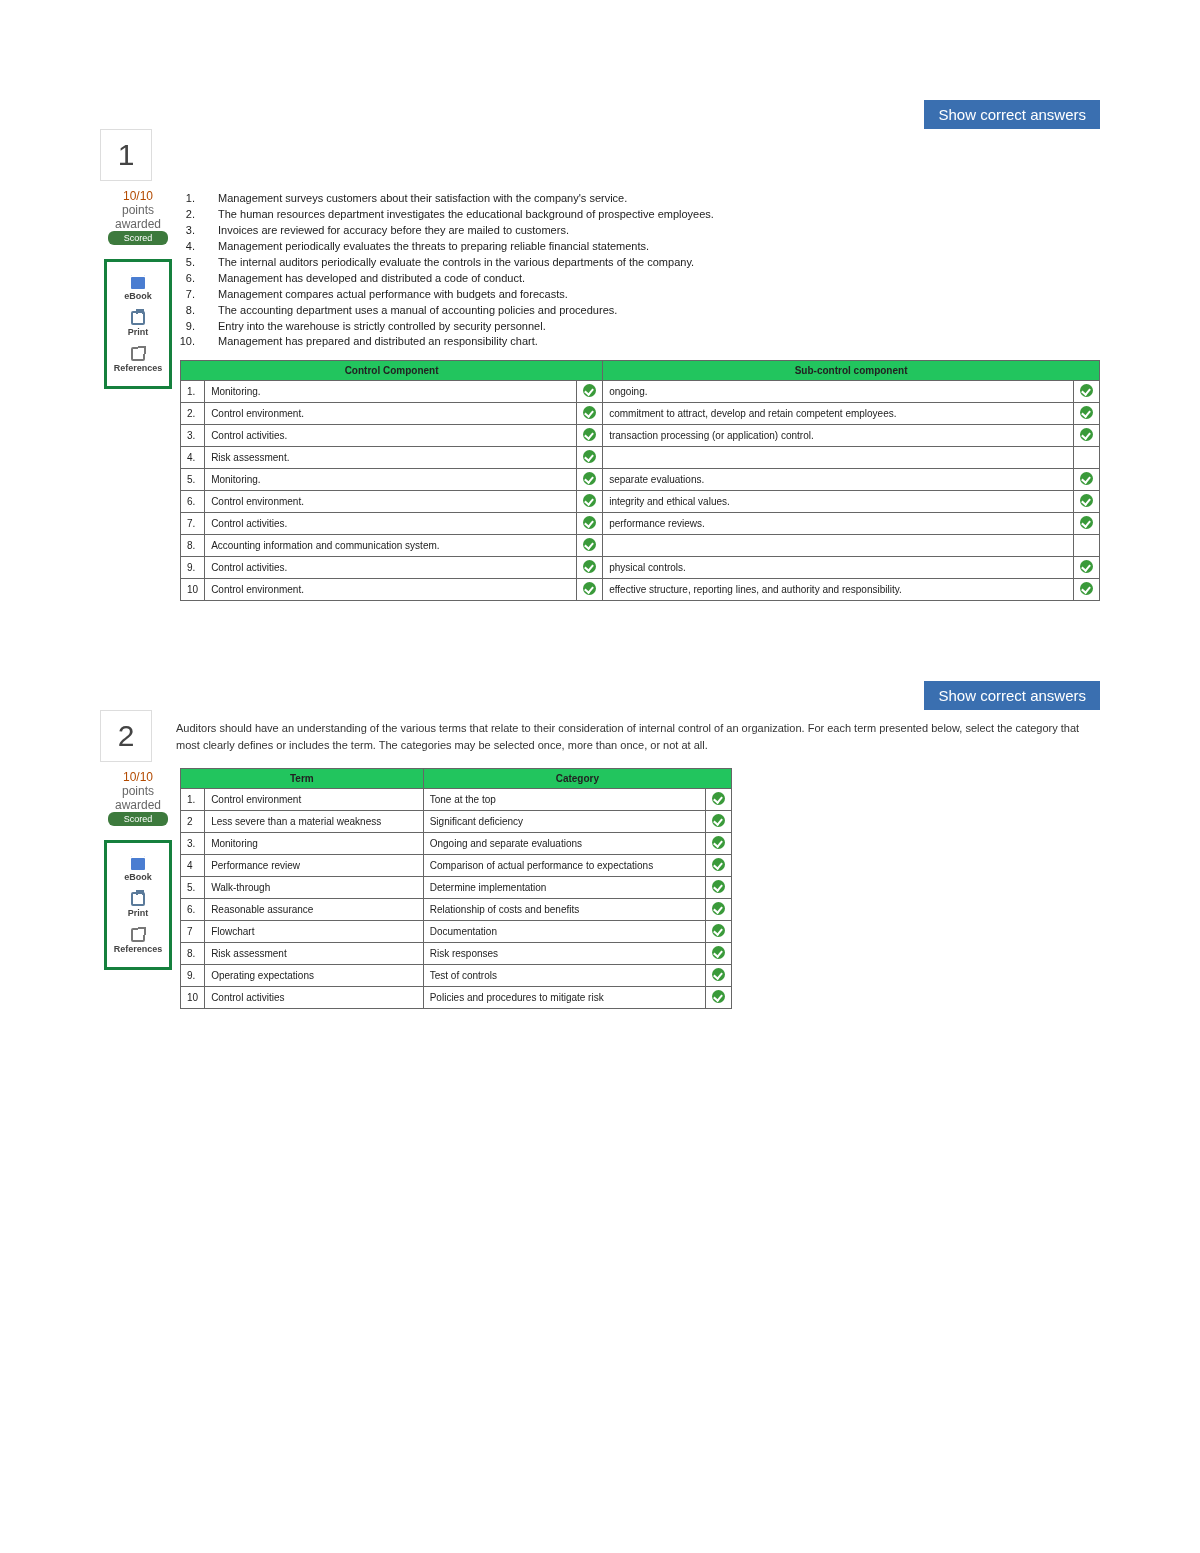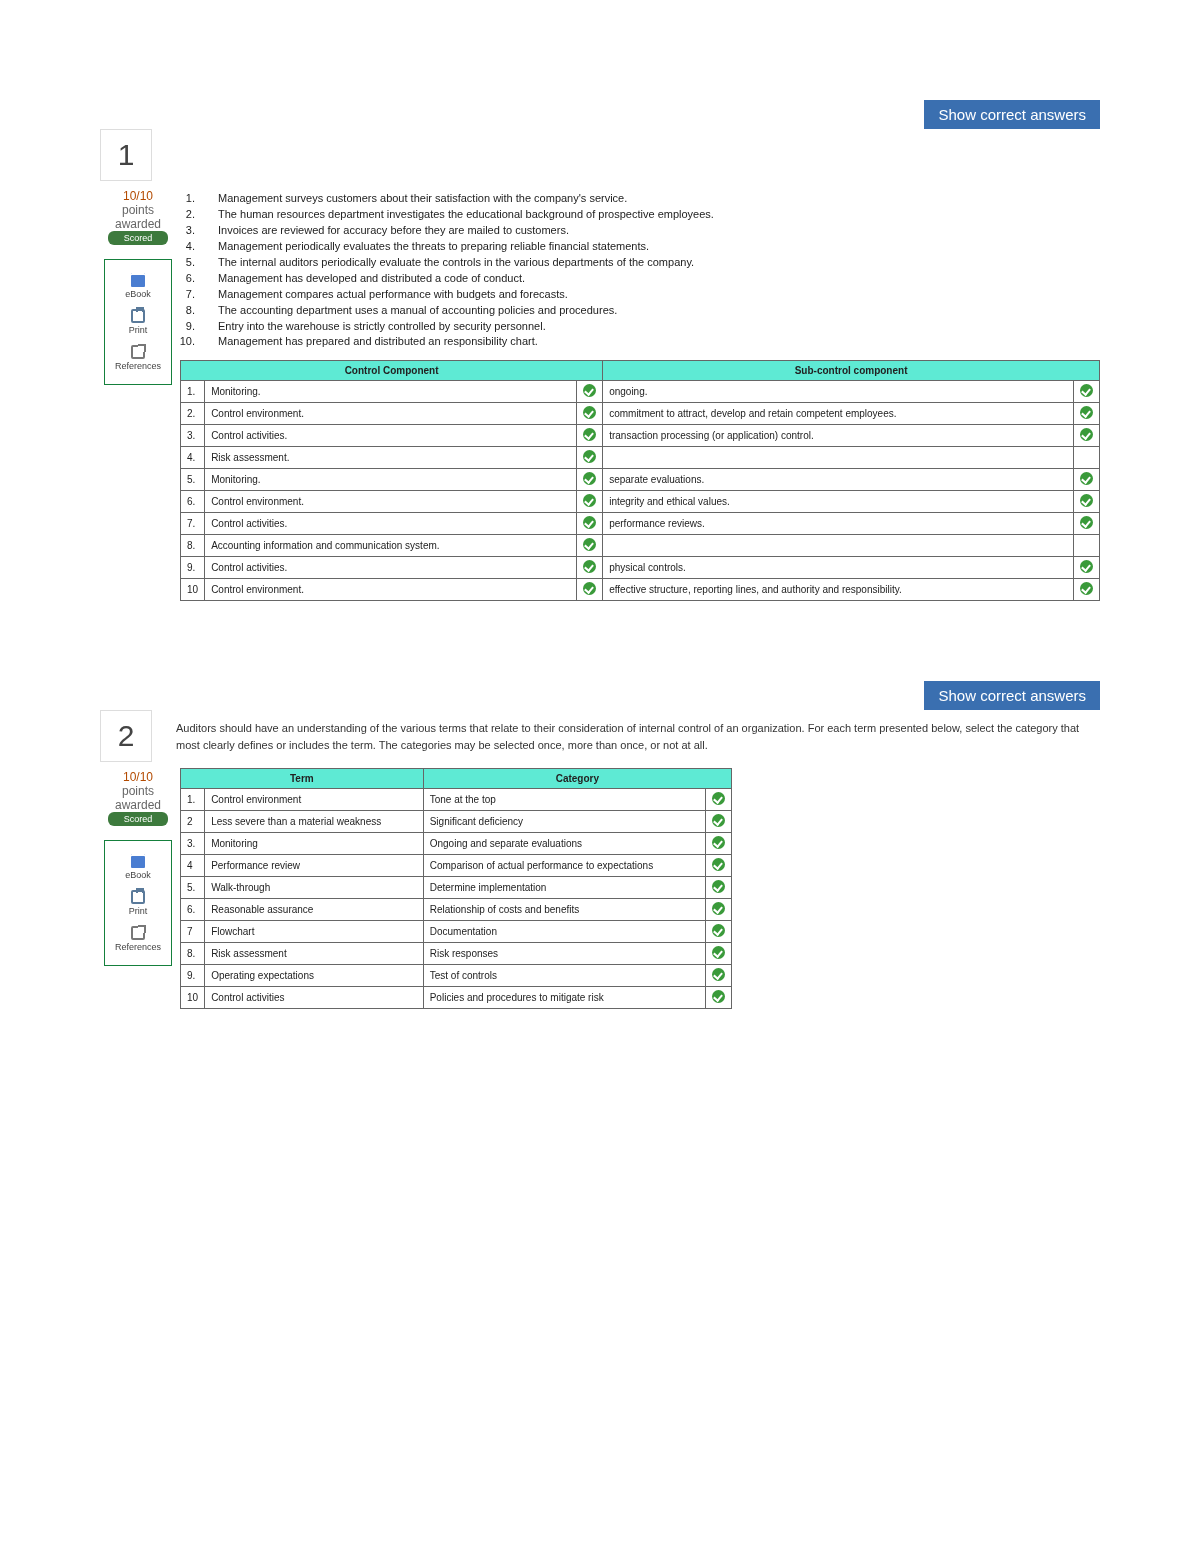--- a/index.html
+++ b/index.html
@@ -13,33 +13,33 @@
   .qrow { display:flex; align-items:flex-start; }
   .qnum-box { width:52px; height:52px; border:1px solid #ddd; background:#fff; font-size:30px; color:#444; display:flex; align-items:center; justify-content:center; font-weight:300; margin-right:24px; }
   .qtext { flex:1; padding-top:20px; color:#333; line-height:1.5; }
   ol.controls-list { margin:10px 0; padding-left:18px; }
   ol.controls-list li { line-height:1.45;padding-left:20px; }
 
   .sidebar { width:76px; float:left; margin-top:8px; }
   .points-line { font-size:12px; color:#666; text-align:center; }
   .points-line .red { color:#b34a00; }
   .scored-pill { margin:0 auto 14px auto; width:60px; text-align:center; background:#3d7a3d; color:#fff; border-radius:6px; font-size:9px; padding:2px 0; }
-  .tool-card { border:1px solid #15803d; padding:8px 2px; margin:0 4px 0 4px; }
+  .tool-card { border:3px solid #15803d; padding:8px 2px; margin:0 4px 0 4px;font-weight:bold; }
   .tool-item { text-align:center; padding:5px 0; color:#444; font-size:9px; cursor:pointer; }
   .tool-item .ico { display:block; margin:0 auto 2px auto; width:14px; height:14px; }
   .ico-book { background:#4a7dd1; border-radius:1px; box-shadow:0 2px 0 #fff inset; }
   .ico-print { border:2px solid #5a7a9a; border-radius:2px; position:relative; }
   .ico-print::after { content:""; position:absolute; top:-4px; left:3px; width:4px; height:3px; border:2px solid #5a7a9a; border-bottom:none; }
   .ico-ref { border:2px solid #777; border-radius:2px; position:relative; }
   .ico-ref::after { content:""; position:absolute; top:-3px; right:-3px; width:6px; height:6px; border:2px solid #777; border-left:none; border-bottom:none; background:#fff; }
 
   .content { margin-left:80px; }
 
   table.ans { border-collapse:collapse; margin-top:6px; width:100%; }
-  table.ans th { background:#5eead4; border:1px solid #666; padding:4px 6px; font-size:10px; font-weight:bold; color:#222; }
+  table.ans th { background:#22c55e; border:1px solid #666; padding:4px 6px; font-size:10px; font-weight:bold; color:#222; }
   table.ans td { border:1px solid #666; padding:3px 6px; font-size:10px; vertical-align:middle; }
   td.num { width:24px; text-align:left; }
   td.mark { width:18px; text-align:center; padding:2px; }
   .check { display:inline-block; width:13px; height:13px; border-radius:50%; background:#3a9a3a; position:relative; }
   .check::after { content:""; position:absolute; left:3px; top:3px; width:4px; height:6px; border:solid #fff; border-width:0 2px 2px 0; transform:rotate(40deg); }
 
   .intro2 { padding-top:10px; }
 </style>
 </head>
 <body>

